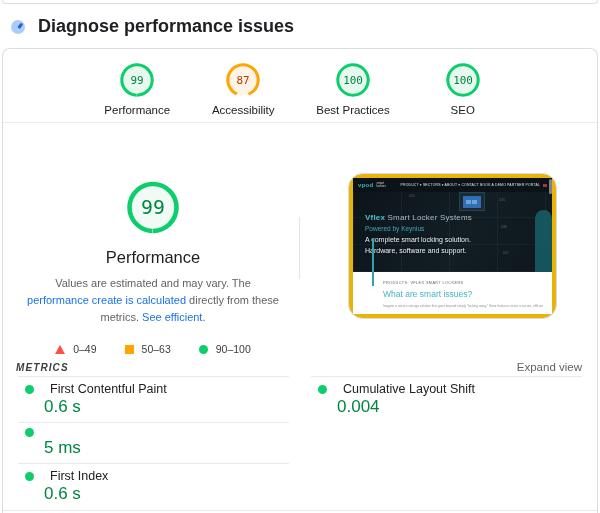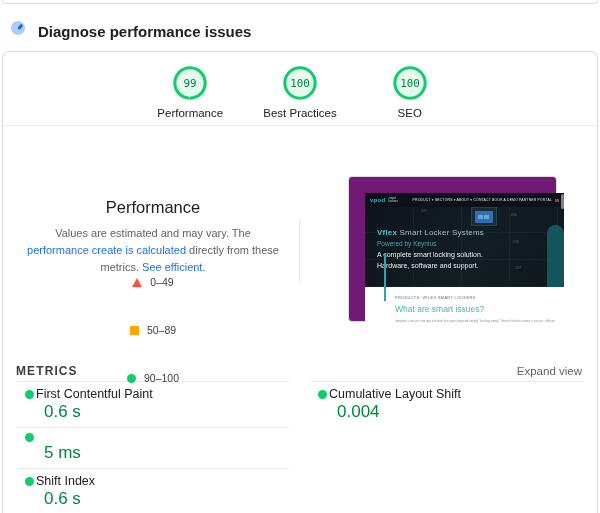--- a/index.html
+++ b/index.html
@@ -13,21 +13,21 @@
     height:4px; margin:0 2px; border:1px solid #dadce0; border-top:none;
     border-radius:0 0 8px 8px;
   }
   
   .section-header { display:flex; align-items:center; gap:13px; padding:12px 12px 11px 11px; }
   .speedo { width:14px; height:14px; border-radius:50%; background:#aecbfa; position:relative; }
   .speedo::after {
     content:""; position:absolute; left:6px; top:2px; width:2.5px; height:6px;
     background:#1967d2; border-radius:2px; transform:rotate(38deg); transform-origin:bottom center;
   }
-  .section-title { font-size:15px; font-weight:bold; color:#202124;margin-top:7px; }
+  .section-title { font-size:18px; font-weight:bold; color:#202124; }
   
   .card {
     margin:0 2px; border:1px solid #dadce0; border-bottom:none;
     border-radius:8px 8px 0 0; background:#fff;
   }
   
   .scores-row { display:flex; justify-content:center; gap:40px; padding:12px 0 6px 0; }
   .score-item { display:flex; flex-direction:column; align-items:center; min-width:66px; cursor:pointer; }
   .gauge-svg { width:38px; height:38px; display:block; }
   .gauge-arc { fill:none; stroke-linecap:butt; transform-box:fill-box; transform-origin:center; }
@@ -43,30 +43,30 @@
   
   .overview { position:relative; display:flex; height:232px; }
   .ov-left { width:300px; display:flex; flex-direction:column; align-items:center; padding-top:58px; }
   .big-gauge-svg { width:72px; height:72px; display:block; }
   .big-bg { fill:#f0fbf5; }
   .big-arc { fill:none; stroke:#0cce6b; stroke-linecap:butt; transform-box:fill-box; transform-origin:center; }
   .big-num { fill:#018642; font-family:"DejaVu Sans Mono", monospace; font-size:27px; }
   .ov-title { margin-top:14px; font-size:16.5px; color:#212121; }
   .ov-desc { margin-top:8px; width:258px; font-size:11px; line-height:1.55; color:#5f6368; text-align:center; }
   .ov-desc a { color:#1a73e8; text-decoration:none; cursor:pointer; }
-  .legend { display:flex; gap:36px; align-items:center;flex-direction:column; }
+  .legend { display:flex; gap:28px; margin-top:17px; align-items:center; }
   .legend-item { display:flex; align-items:center; gap:8px; font-size:10.5px; color:#3c4043; }
   .shape-tri { width:0; height:0; border-left:5px solid transparent; border-right:5px solid transparent; border-bottom:9px solid #ff4e42; }
   .shape-sq { width:9px; height:9px; background:#ffa400; }
   .shape-ci { width:9px; height:9px; border-radius:50%; background:#0cce6b; }
   .mini-vdivider { position:absolute; left:296px; top:94px; width:1px; height:62px; background:#e3e3e3; }
   
   .thumb-card {
     position:absolute; left:345px; top:50px; width:209px; height:146px;
-    border:1px solid #dadce0; border-radius:4px; background:#701a75; padding:16px; cursor:pointer;
+    border:1px solid #dadce0; border-radius:15px; background:#eab308; padding:4px; cursor:pointer;
   }
   .shot { position:relative; width:199px; height:136px; overflow:hidden; background:#fff; }
   .site-nav { height:14px; background:#0c1318; display:flex; align-items:center; padding:0 5px; gap:3px; }
   .site-logo { color:#3fb6c9; font-weight:bold; font-size:6px; letter-spacing:.3px; }
   .site-logo-suffix { color:#cfd8dc; font-size:3px; line-height:1; width:14px; }
   .site-menu { flex:1; text-align:right; color:#dfe6ea; font-size:3.4px; letter-spacing:.2px; white-space:nowrap; }
   .site-flag { width:4px; height:3px; background:#a33; }
   .hero {
     position:relative; height:80px; overflow:hidden;
     background:
@@ -95,26 +95,26 @@
   .hero-line { margin-top:2px; font-size:7px; color:#eef3f5; line-height:1.3; text-shadow:0 0 2px rgba(0,0,0,.6); }
   .hero-line.first { margin-top:3.5px; }
   .teal-rule { position:absolute; left:19px; top:60px; width:1.5px; height:48px; background:#2fa3b3; }
   .shot-white { height:42px; background:#fff; padding:9px 0 0 30px; }
   .site-breadcrumb { font-size:3.8px; letter-spacing:.4px; color:#5a6b70; text-transform:uppercase; }
   .site-heading { margin-top:4px; font-size:8.5px; color:#45b4c4; }
   .site-body { margin-top:5px; font-size:3.2px; color:#8a9499; white-space:nowrap; overflow:hidden; width:160px; }
   .shot-scrollbar { position:absolute; right:0; top:1px; width:3px; height:15px; background:#9aa0a6; border-radius:2px; opacity:.8; }
   
   .metrics-head { display:flex; justify-content:space-between; align-items:center; padding:6px 15px 3px 13px; }
-  .metrics-label { font-size:12px; font-weight:bold; letter-spacing:1.1px; color:#3c4043; }
+  .metrics-label { font-size:10px; font-weight:bold; letter-spacing:1.1px; color:#3c4043;font-style:italic; }
   .expand-view { font-size:11.5px; color:#5f6368; cursor:pointer; }
   .metrics-grid { display:flex; padding:0 15px; gap:22px; }
   .metrics-col { flex:1; }
   .metric { border-top:1px solid #e8eaed; padding:5px 0 5px 7px; }
-  .metric-top { display:flex; align-items:center; gap:2px; }
+  .metric-top { display:flex; align-items:center; gap:16px; }
   .metric-dot { width:9px; height:9px; border-radius:50%; background:#0cce6b; flex:none; }
   .metric-name { font-size:12.5px; color:#202124; }
   .metric-value { margin:1px 0 0 19px; font-size:17px; color:#018642; }
   .card-bottom-line { margin-top:1px; border-top:1px solid #e8eaed; height:8px; }
 </style>
 </head>
 <body>
 
 <div class="page">
 
@@ -129,20 +129,28 @@
 
     <div class="scores-row">
       <div class="score-item green">
         <svg class="gauge-svg" viewBox="0 0 40 40">
           <circle class="gauge-bg" cx="20" cy="20" r="16"></circle>
           <circle class="gauge-arc" cx="20" cy="20" r="16" stroke-width="3.2" stroke-dasharray="99.52565526572465 100.53096491487338" style="transform: rotate(91.8deg);"></circle>
           <text class="gauge-num" x="20" y="24" text-anchor="middle">99</text>
         </svg>
         <span class="score-label">Performance</span>
       </div>
+      <div class="score-item orange">
+        <svg class="gauge-svg" viewBox="0 0 40 40">
+          <circle class="gauge-bg" cx="20" cy="20" r="16"></circle>
+          <circle class="gauge-arc" cx="20" cy="20" r="16" stroke-width="3.2" stroke-dasharray="87.46193947593983 100.53096491487338" style="transform: rotate(113.4deg);"></circle>
+          <text class="gauge-num" x="20" y="24" text-anchor="middle">87</text>
+        </svg>
+        <span class="score-label">Accessibility</span>
+      </div>
       <div class="score-item green">
         <svg class="gauge-svg" viewBox="0 0 40 40">
           <circle class="gauge-bg" cx="20" cy="20" r="16"></circle>
           <circle class="gauge-arc" cx="20" cy="20" r="16" stroke-width="3.2" stroke-dasharray="100.53096491487338 100.53096491487338" style="transform: rotate(90deg);"></circle>
           <text class="gauge-num" x="20" y="24" text-anchor="middle">100</text>
         </svg>
         <span class="score-label">Best Practices</span>
       </div>
       <div class="score-item green">
         <svg class="gauge-svg" viewBox="0 0 40 40">
@@ -165,21 +173,21 @@
         </svg>
         <div class="ov-title">Performance</div>
         <div class="ov-desc"><span>Values are estimated and may vary. The </span><a>performance create is calculated</a><span> directly from these metrics. </span><a>See efficient.</a></div>
         <div class="legend">
           <div class="legend-item">
             <span class="shape-tri"></span>
             <span>0–49</span>
           </div>
           <div class="legend-item">
             <span class="shape-sq"></span>
-            <span>50–89</span>
+            <span>50–63</span>
           </div>
           <div class="legend-item">
             <span class="shape-ci"></span>
             <span>90–100</span>
           </div>
         </div>
       </div>
 
       <div class="mini-vdivider"></div>
 
@@ -233,21 +241,21 @@
         </div>
         <div class="metric">
           <div class="metric-top">
             <span class="metric-dot"></span>
           </div>
           <div class="metric-value">5 ms</div>
         </div>
         <div class="metric">
           <div class="metric-top">
             <span class="metric-dot"></span>
-            <span class="metric-name">Shift Index</span>
+            <span class="metric-name">First Index</span>
           </div>
           <div class="metric-value">0.6 s</div>
         </div>
       </div>
       <div class="metrics-col">
         <div class="metric">
           <div class="metric-top">
             <span class="metric-dot"></span>
             <span class="metric-name">Cumulative Layout Shift</span>
           </div>

